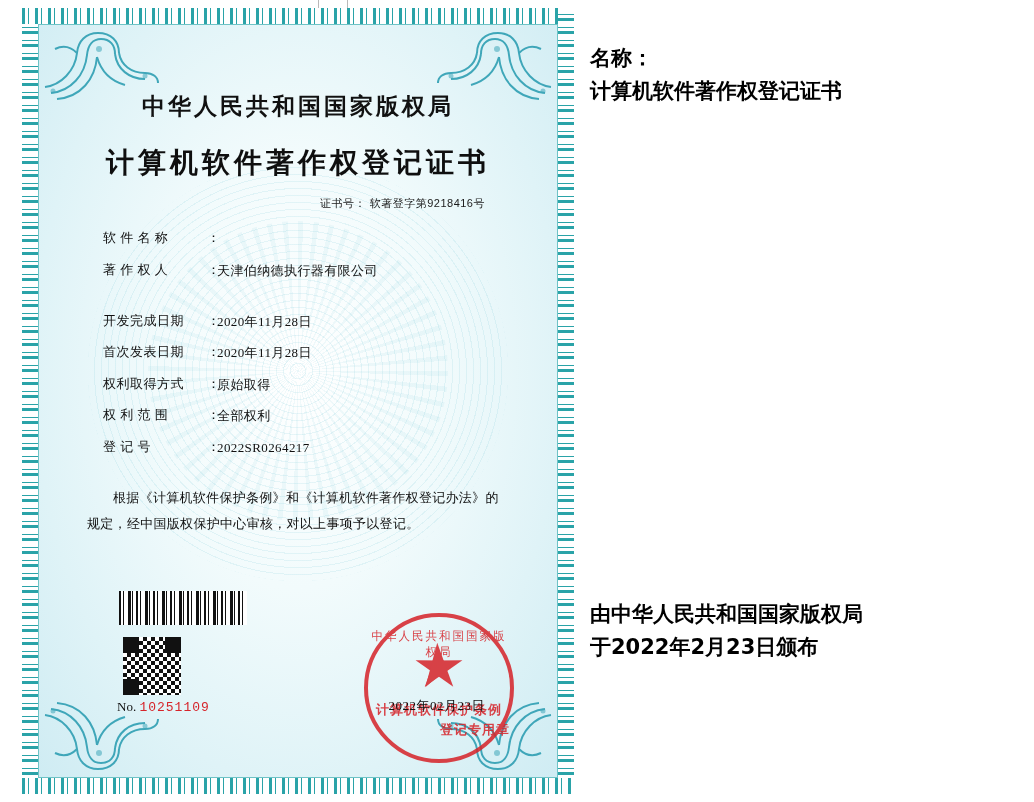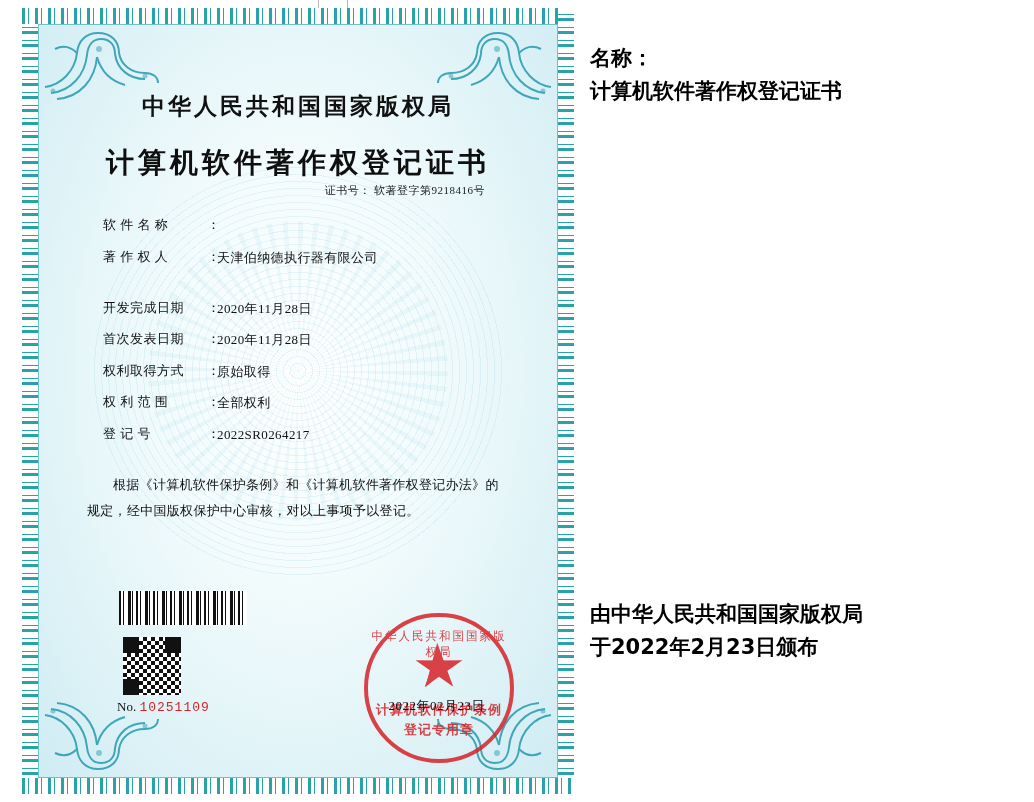--- a/index.html
+++ b/index.html
@@ -144,24 +144,24 @@
   .cert-title {
     margin-top: 22px;
     text-align: center;
     font-family: "Liberation Serif", serif;
     font-size: 28px;
     font-weight: 700;
     letter-spacing: 4px;
     color: #0f0f0f;
   }
   .cert-no-line {
-    margin-top: 1px;
+    margin-top: 14px;
     text-align: right;
     padding-right: 34px;
-    font-family: Liberation Serif, serif;
+    font-family: Liberation Sans, sans-serif;
     font-size: 11px;
     color: #1a1a1a;
     letter-spacing: .5px;
   }
 
   .fields {
     margin-top: 18px;
     padding-left: 26px;
   }
   .field-row {
@@ -280,21 +280,21 @@
     position: absolute;
     left: 0; right: 0;
     text-align: center;
     font-family: "Liberation Serif", serif;
     font-size: 13px;
     font-weight: 700;
     letter-spacing: 1px;
     color: #d6242a;
   }
   .seal-line1 { top: 84px; }
-  .seal-line2 { top: 104px; }
+  .seal-line2 { top: 104px; text-align: right; }
 
   .footer-no {
     position: absolute;
     left: 78px;
     bottom: 62px;
     font-family: "Liberation Serif", serif;
     font-size: 13px;
     color: #111;
   }
   .footer-no .num {

